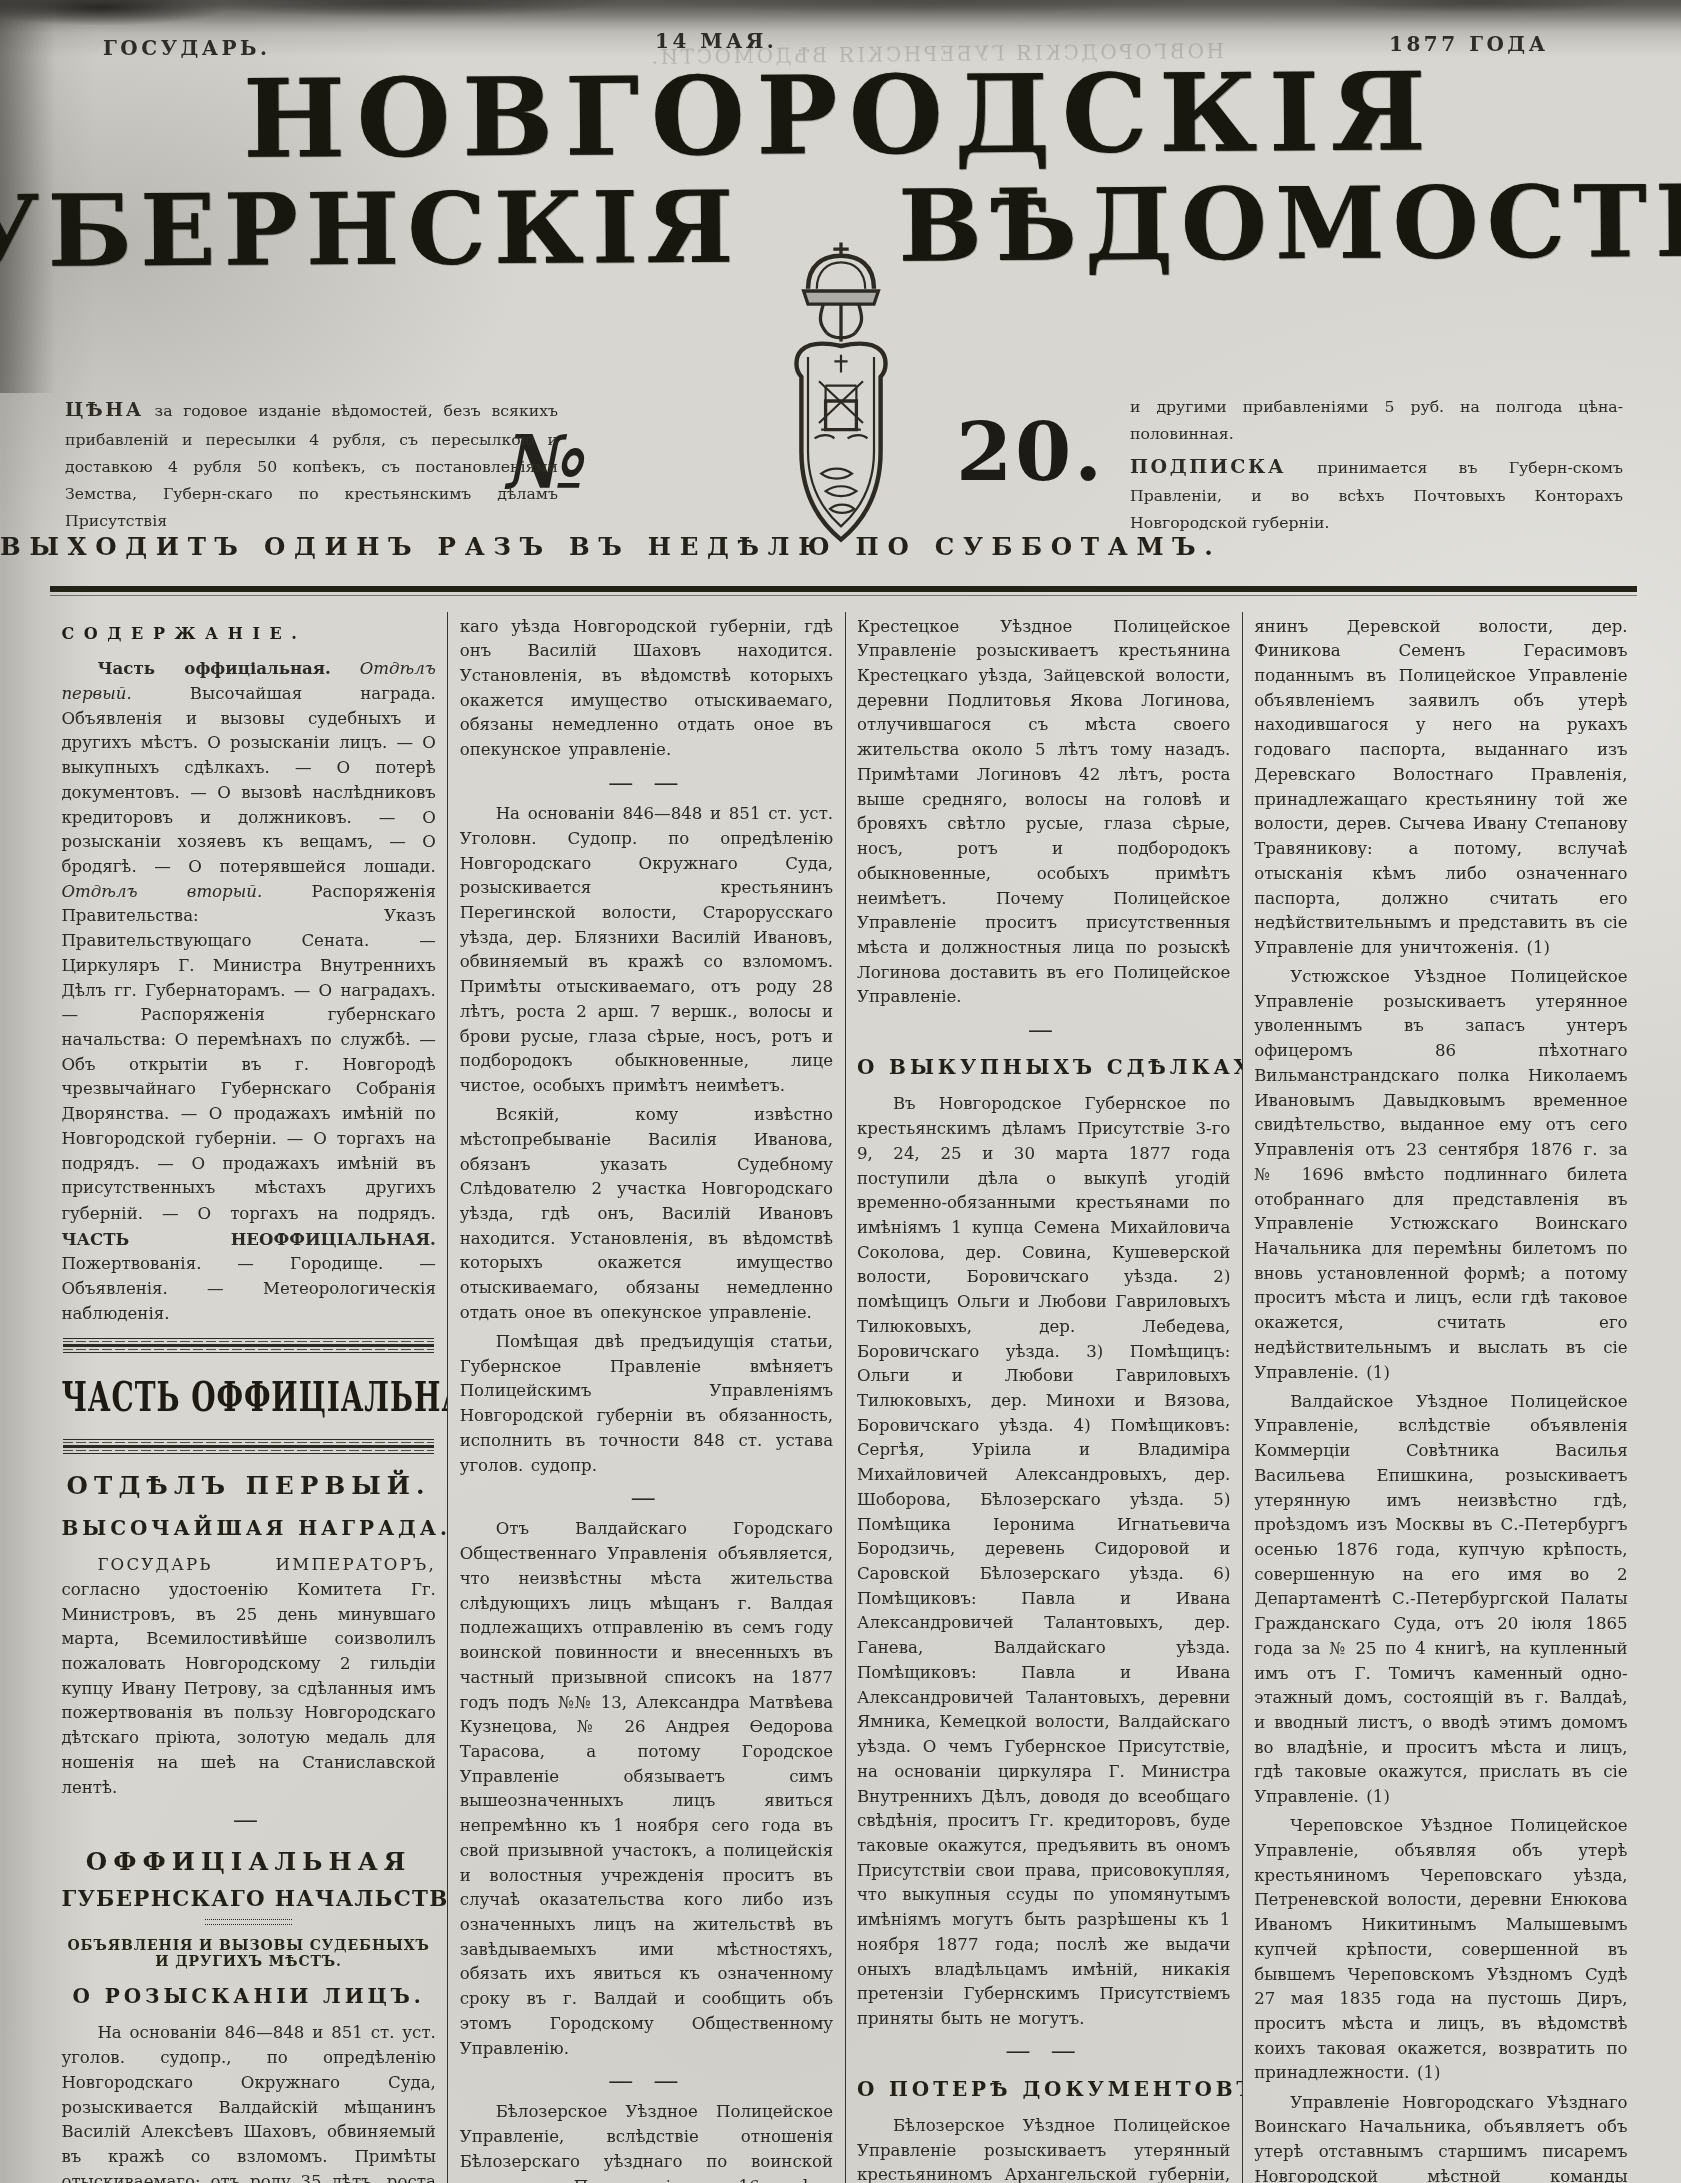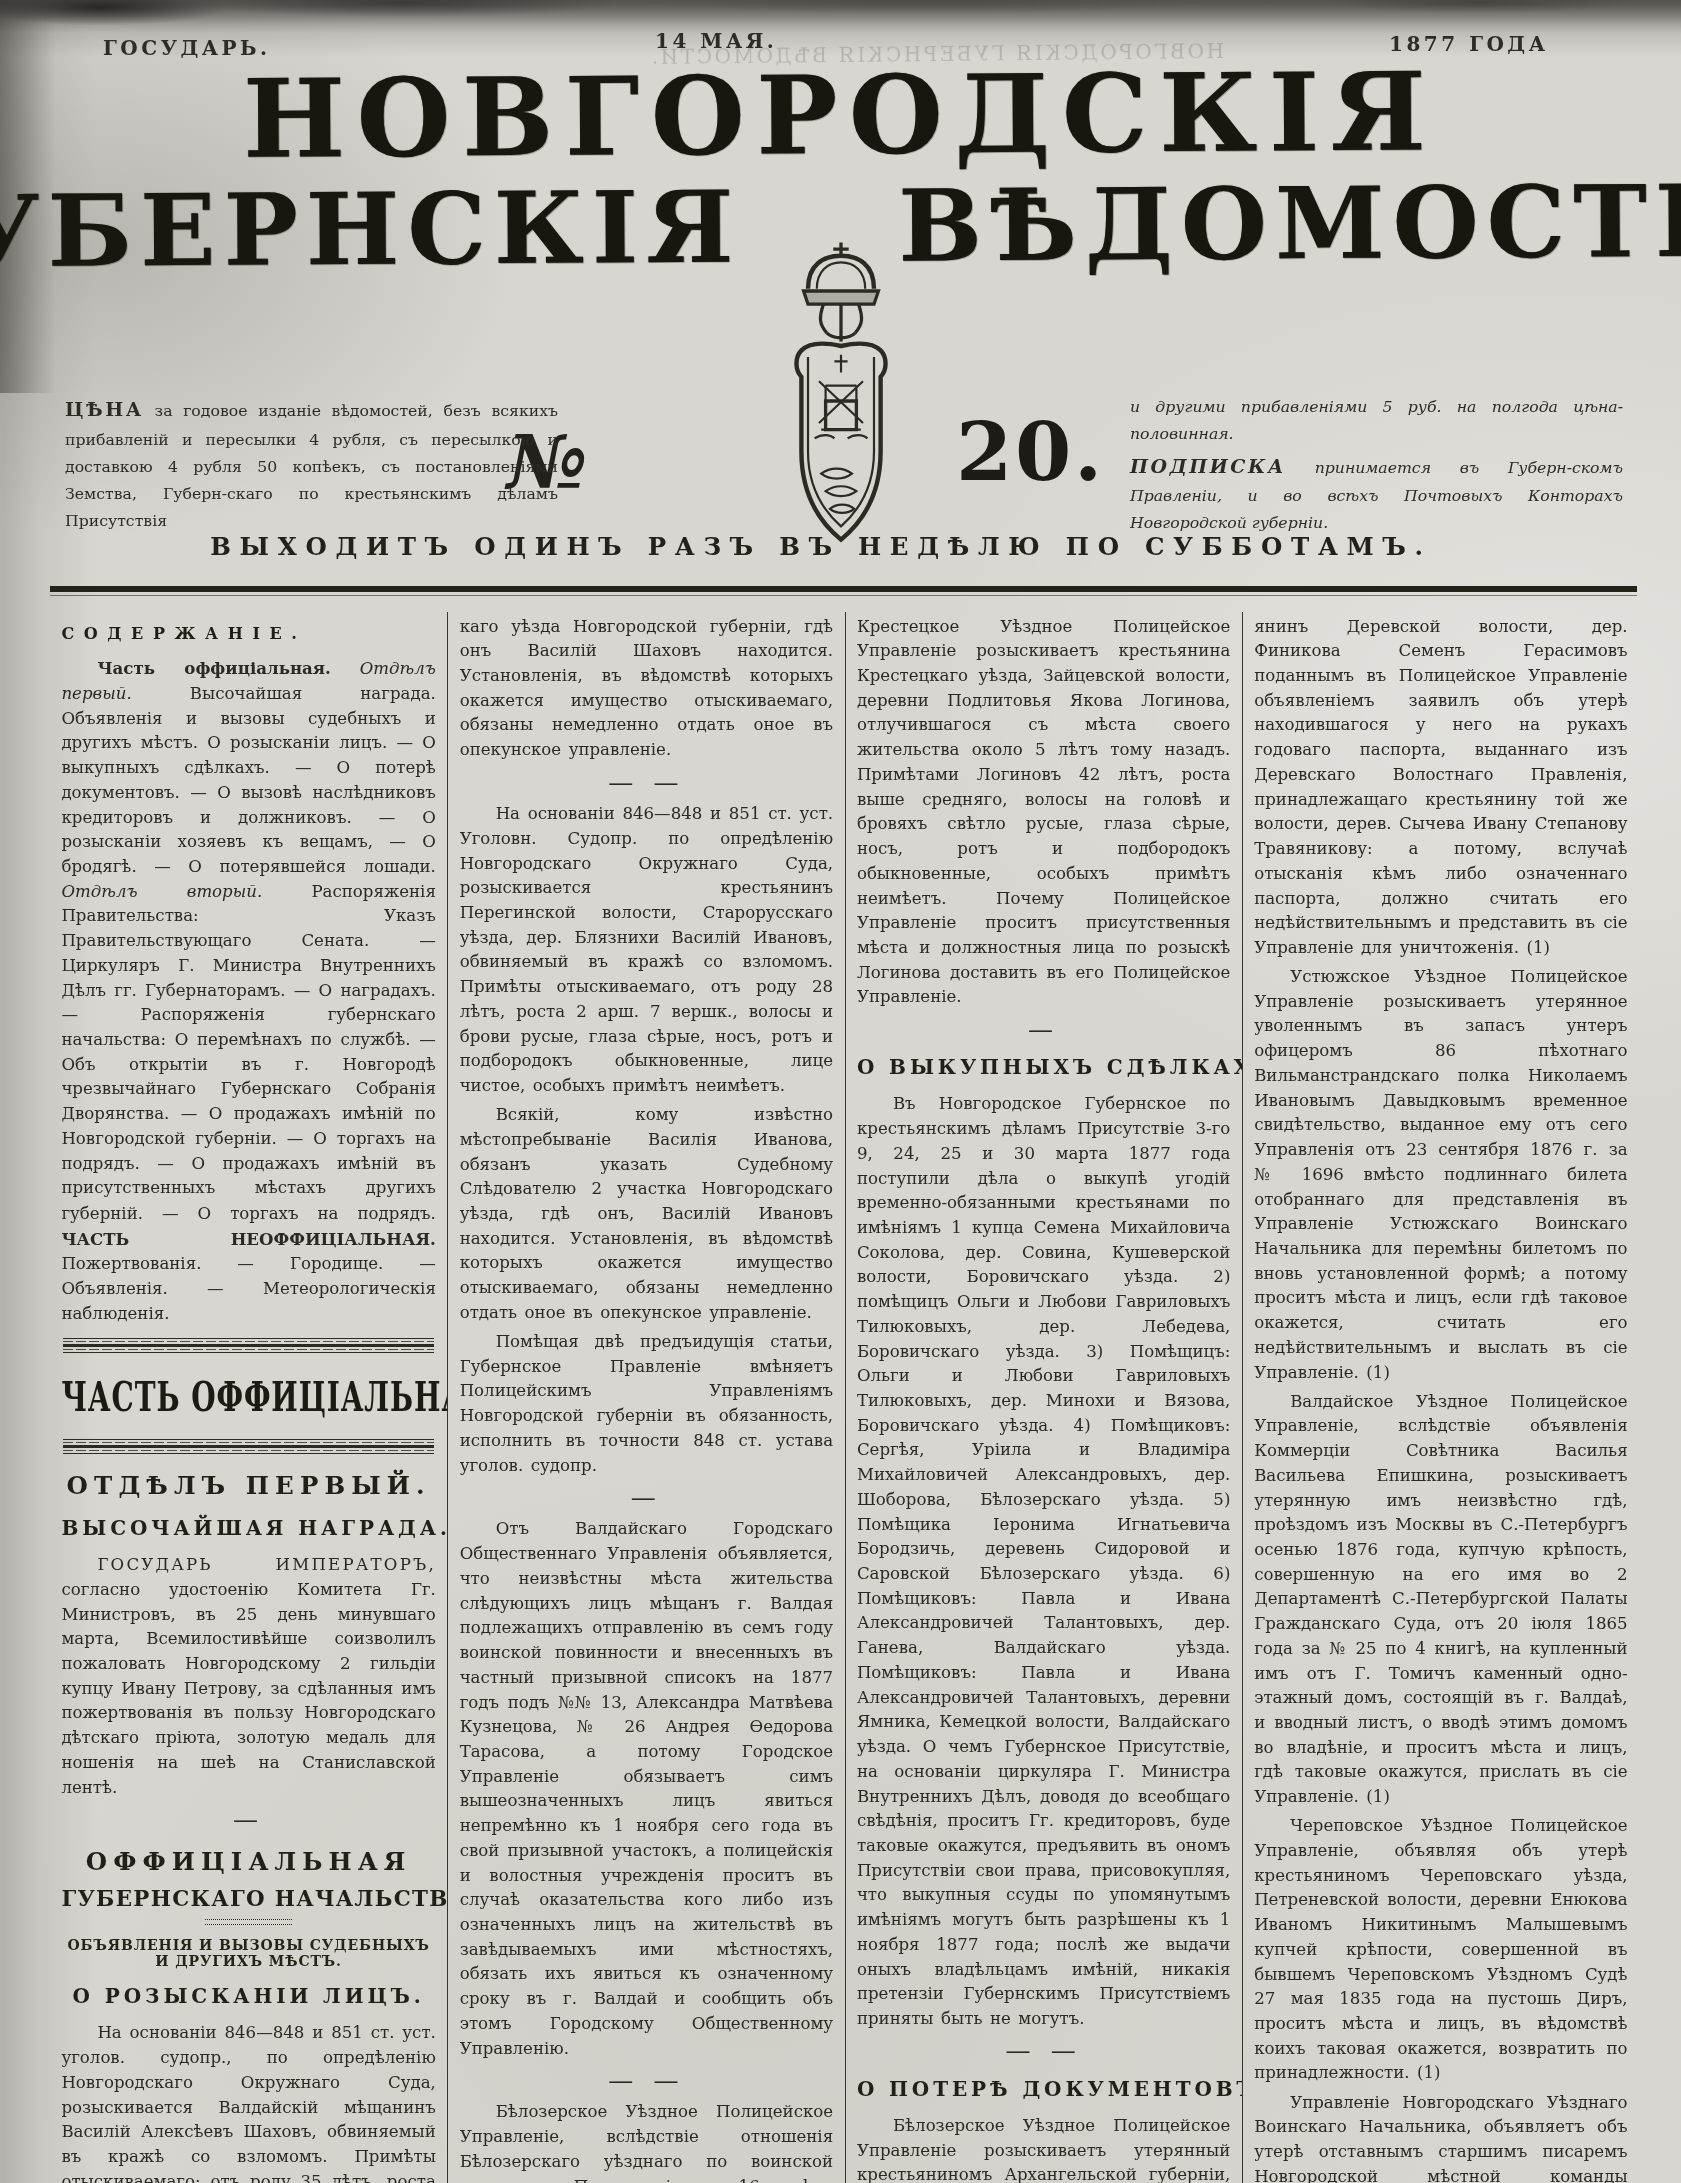--- a/index.html
+++ b/index.html
@@ -61,24 +61,24 @@
 
   .emblem{position:absolute;top:236px;left:774px;width:134px;height:319px;}
 
   .issue-mark{position:absolute;top:419px;left:507px;font-size:74px;font-style:italic;font-weight:bold;color:#23211b;}
   .issue-number{position:absolute;top:404px;left:956px;font-size:81px;font-weight:bold;letter-spacing:2.6px;color:#1d1b15;}
 
   .infoblock{position:absolute;top:393px;width:493px;font-size:15.7px;line-height:1.72;text-align:justify;color:#2d2b24;}
   .infoblock p{margin:0 0 2.6px;}
   .infoblock b{font-size:19px;letter-spacing:2.6px;}
   .price-block{left:65px;}
-  .subs-block{left:1130px;font-style:italic;}
+  .subs-block{left:1130px;}
 
   .frequency{
-    position:absolute;top:532px;left:0;width:1642px;text-align:center;
+    position:absolute;top:532px;left:0;width:1642px;text-align:left;
     font-size:24.5px;font-weight:bold;letter-spacing:8.7px;color:#23211a;white-space:nowrap;
   }
 
   .main-rule{position:absolute;top:586px;left:50px;right:44px;height:6.1px;background:#232219;}
   .main-rule::after{content:"";position:absolute;left:0;right:0;top:8.7px;height:1.7px;background:rgba(35,34,25,.55);}
 
   .columns{
     position:absolute;top:612px;left:50px;right:42px;bottom:0;
     display:grid;grid-template-columns:repeat(4,1fr);
     overflow:hidden;

